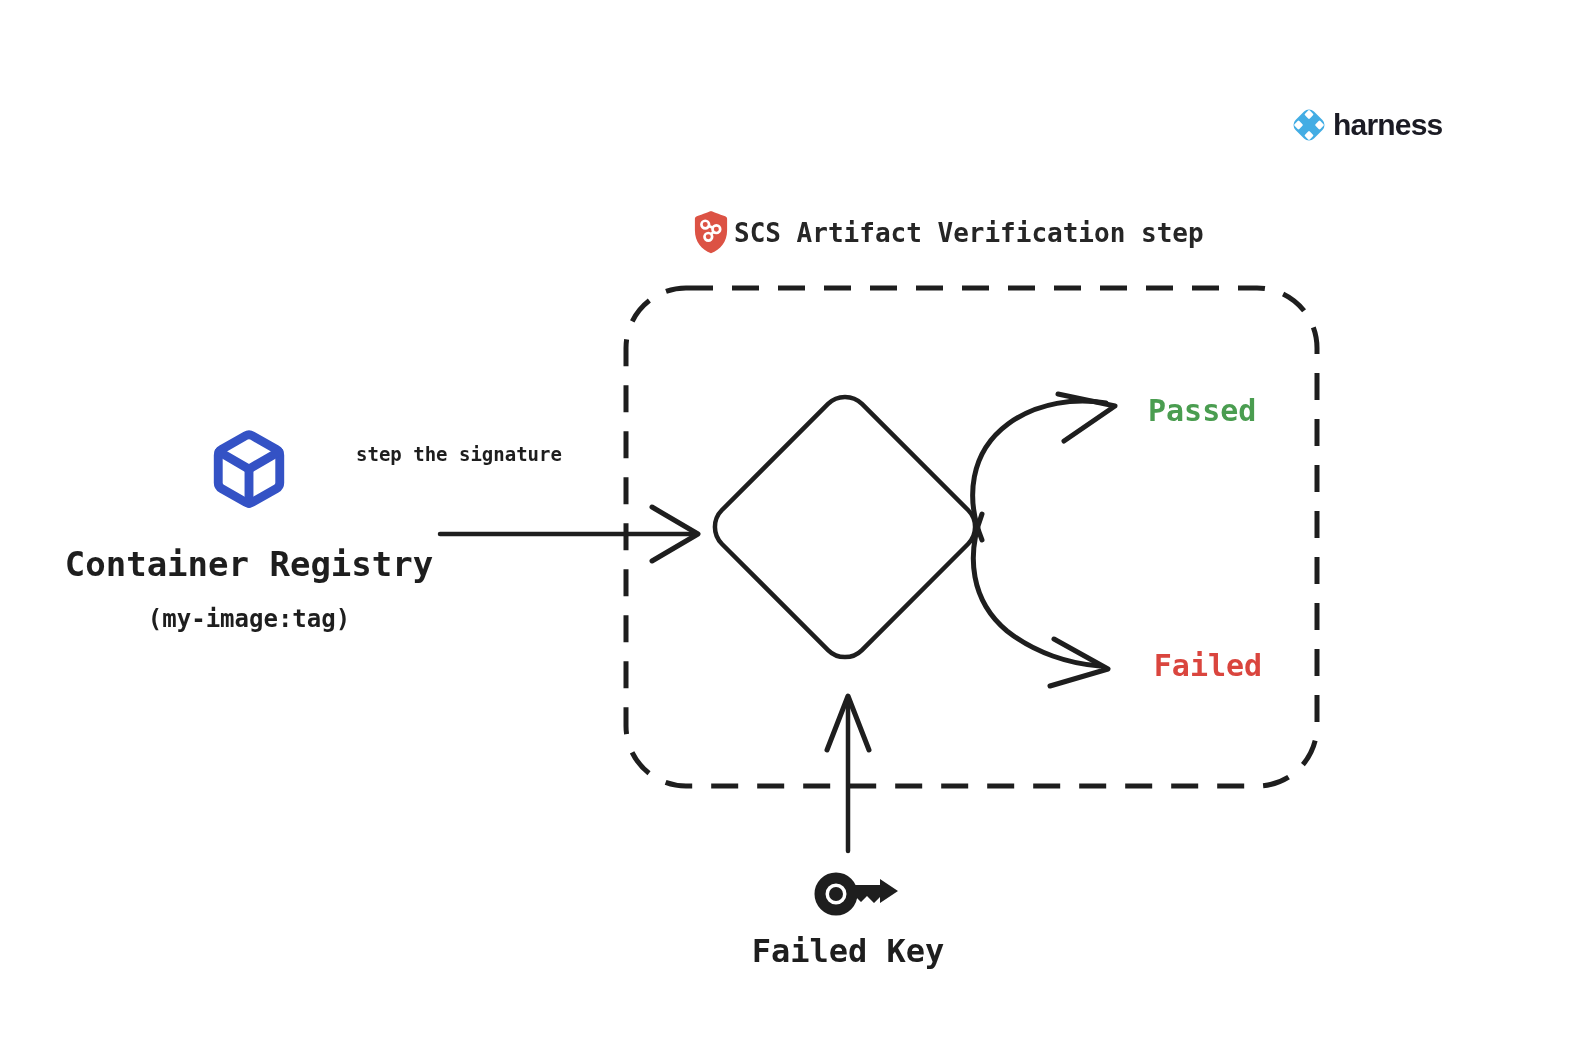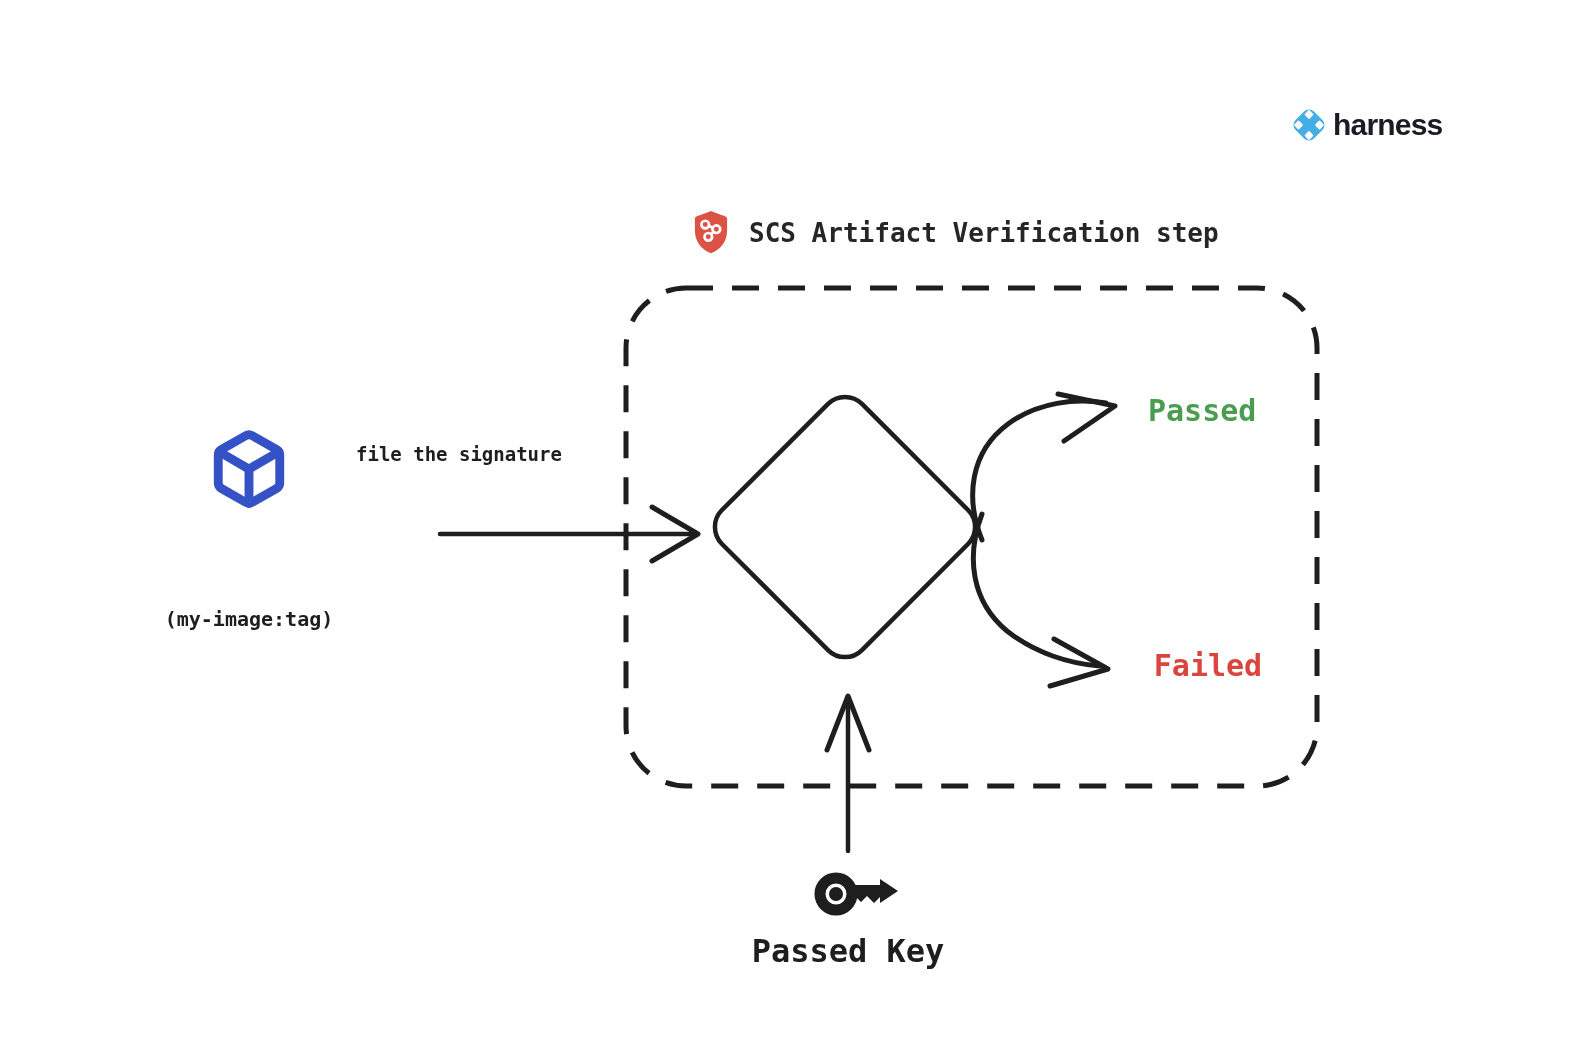--- a/index.html
+++ b/index.html
@@ -26,21 +26,21 @@
     font-weight: 700;
     font-size: 30px;
     letter-spacing: -0.8px;
     color: #1b1b24;
     line-height: 42px;
   }
 
   
   .scs-header {
     left: 688px; top: 208px;
-    display: flex; align-items: center; gap: 15px;
+    display: flex; align-items: center; 
   }
   .scs-title {
     font-size: 26px;
     font-weight: 700;
     color: #262626;
     white-space: nowrap;
   }
 
   
   .flow-svg { left: 0; top: 0; width: 1576px; height: 1062px; }
@@ -50,21 +50,21 @@
   .decision-label {
     left: 705px; top: 492px; width: 280px;
     font-size: 26px; line-height: 36px;
   }
   .registry-label {
     left: 47px; top: 542px; width: 404px;
     font-size: 34px; line-height: 44px;
   }
   .registry-sublabel {
     left: 47px; top: 601px; width: 404px;
-    font-size: 20px; line-height: 36px;
+    font-size: 24px; line-height: 36px;
   }
   .edge-label {
     left: 356px; top: 441px; width: 262px;
     font-size: 19px; line-height: 26px; font-weight: 700;
   }
   .passed-label {
     left: 1148px; top: 392px; width: 120px;
     font-size: 30px; line-height: 38px;
     color: #4a9d50; text-align: left;
   }
@@ -125,32 +125,33 @@
       </g>
     </svg>
     <span class="scs-title">SCS Artifact Verification step</span>
   </div>
 
   <svg class="abs" style="left:208px; top:428px;" width="82" height="82" viewBox="0 0 24 24" xmlns="http://www.w3.org/2000/svg" fill="none" stroke-width="2.6" stroke-linecap="round" stroke-linejoin="round" stroke="#3452c5">
     <path d="M21 16V8a2 2 0 0 0-1-1.73l-7-4a2 2 0 0 0-2 0l-7 4A2 2 0 0 0 3 8v8a2 2 0 0 0 1 1.73l7 4a2 2 0 0 0 2 0l7-4A2 2 0 0 0 21 16z"></path>
     <polyline points="3.27 6.96 12 12.01 20.73 6.96"></polyline>
     <line x1="12" y1="22.08" x2="12" y2="12"></line>
   </svg>
+  <div class="abs label registry-label">Container Registry</div>
   <div class="abs label registry-sublabel">(my-image:tag)</div>
 
   <div class="abs edge-label">
-    <div>file the signature</div>
+    <div>step the signature</div>
   </div>
 
   <div class="abs label decision-label">
   </div>
 
   <div class="abs label passed-label">Passed</div>
   <div class="abs label failed-label">Failed</div>
 
   <svg class="abs" style="left:808px; top:864px;" width="96" height="60" viewBox="0 0 96 60" xmlns="http://www.w3.org/2000/svg">
     <circle cx="28" cy="30" r="16" fill="none" stroke-width="11" stroke="#1e1e1e"></circle>
     <circle cx="28" cy="30" r="7" fill="#1e1e1e"></circle>
     <path d="M46 21 H72 V15 L90 27 L72 39 V33 L66 39 L59 32 L53 38 L48 33 H46 Z" fill="#1e1e1e"></path>
   </svg>
-  <div class="abs label public-key-label">Passed Key</div>
+  <div class="abs label public-key-label">Failed Key</div>
 
 </div>
 
 </body></html>

